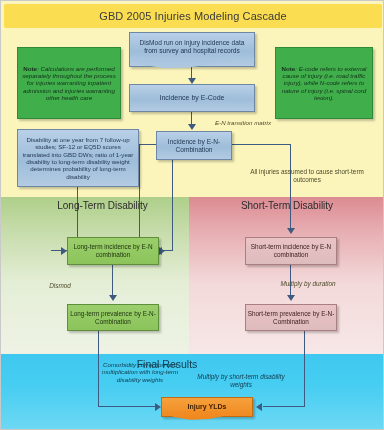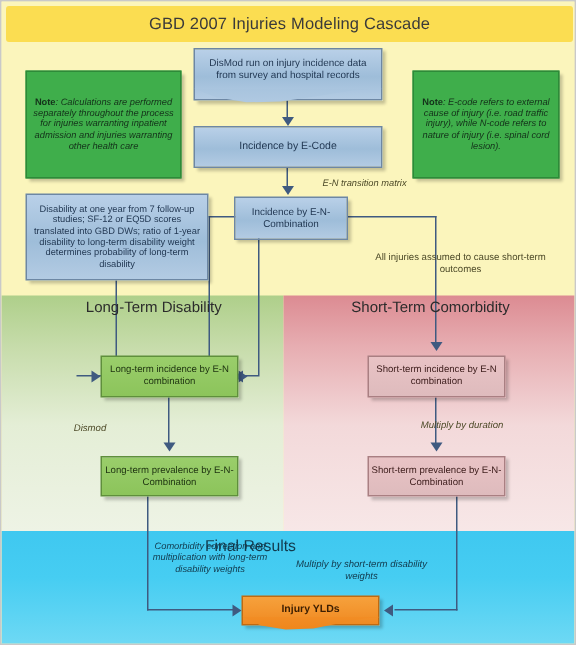--- a/index.html
+++ b/index.html
@@ -89,21 +89,21 @@
 <body>
 
 <div id="canvas">
 
   <div class="band" id="band-yellow"></div>
   <div class="band" id="band-long"></div>
   <div class="band" id="band-short"></div>
   <div class="band" id="band-final"></div>
 
   <div id="title-bar">
-    <span class="t">GBD 2007 Injuries Modeling Cascade</span>
+    <span class="t">GBD 2005 Injuries Modeling Cascade</span>
   </div>
 
   <div class="conn vline" style="left:190px;top:66px;height:12px;"></div>
   <div class="arrow-down" style="left:186.7px;top:77px;"></div>
 
   <div class="conn vline" style="left:190px;top:111px;height:13px;"></div>
   <div class="arrow-down" style="left:186.7px;top:123px;"></div>
 
   <div class="conn hline" style="left:138px;top:143px;width:18px;"></div>
   <div class="conn vline" style="left:138px;top:143px;height:107px;"></div>
@@ -178,21 +178,21 @@
   <div class="box pink-box shadow" id="st-prevalence">
     <span>Short-term prevalence by E-N-Combination</span>
   </div>
 
   <div class="box orange shadow" id="injury-ylds">
     <span>Injury YLDs</span>
   </div>
   <div id="injury-ylds-wave"></div>
 
   <div class="panel-head" id="head-long">Long-Term Disability</div>
-  <div class="panel-head" id="head-short">Short-Term Comorbidity</div>
+  <div class="panel-head" id="head-short">Short-Term Disability</div>
   <div class="panel-head" id="head-final">Final Results</div>
 
   <div class="lab" id="lab-en-matrix">E-N transition matrix</div>
   <div class="lab" id="lab-allinj">All injuries assumed to cause short-term outcomes</div>
   <div class="lab" id="lab-dismod">Dismod</div>
   <div class="lab" id="lab-multdur">Multiply by duration</div>
   <div class="lab" id="lab-comorbid">Comorbidity correction and multiplication with long-term disability weights</div>
   <div class="lab" id="lab-multst">Multiply by short-term disability weights</div>
 
 </div>

